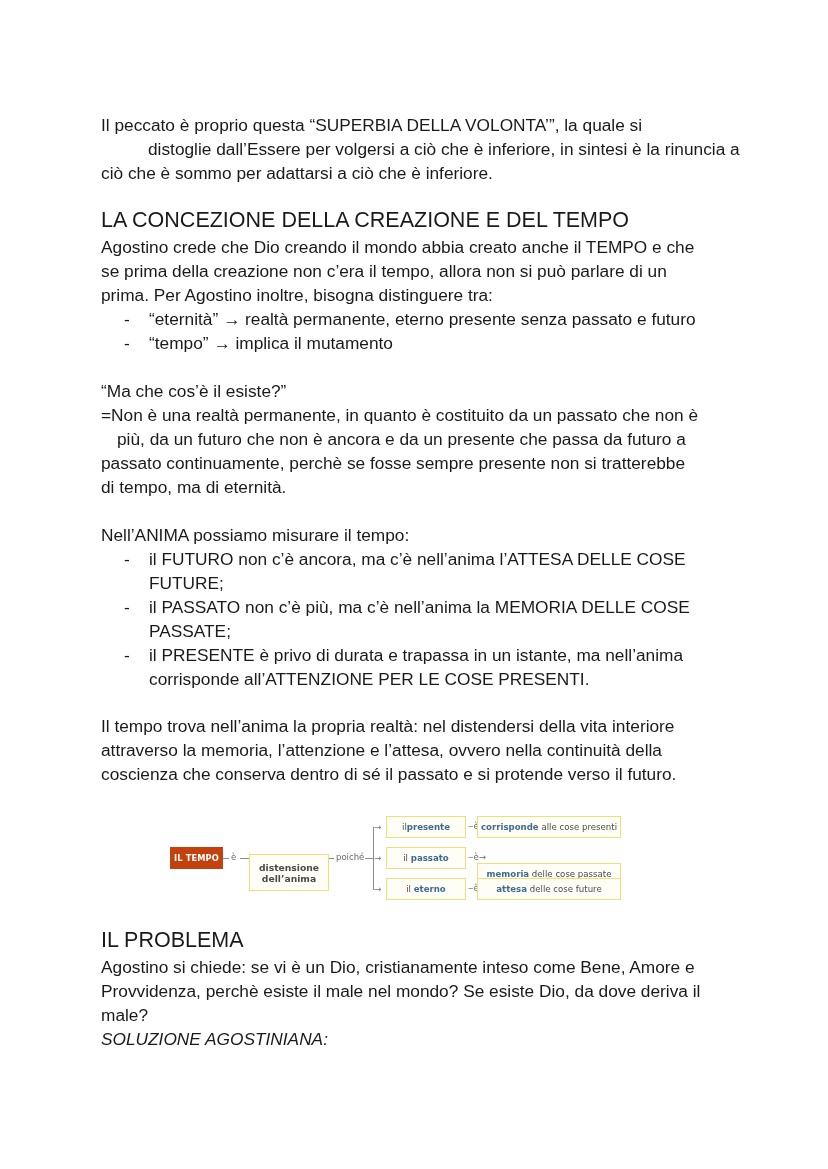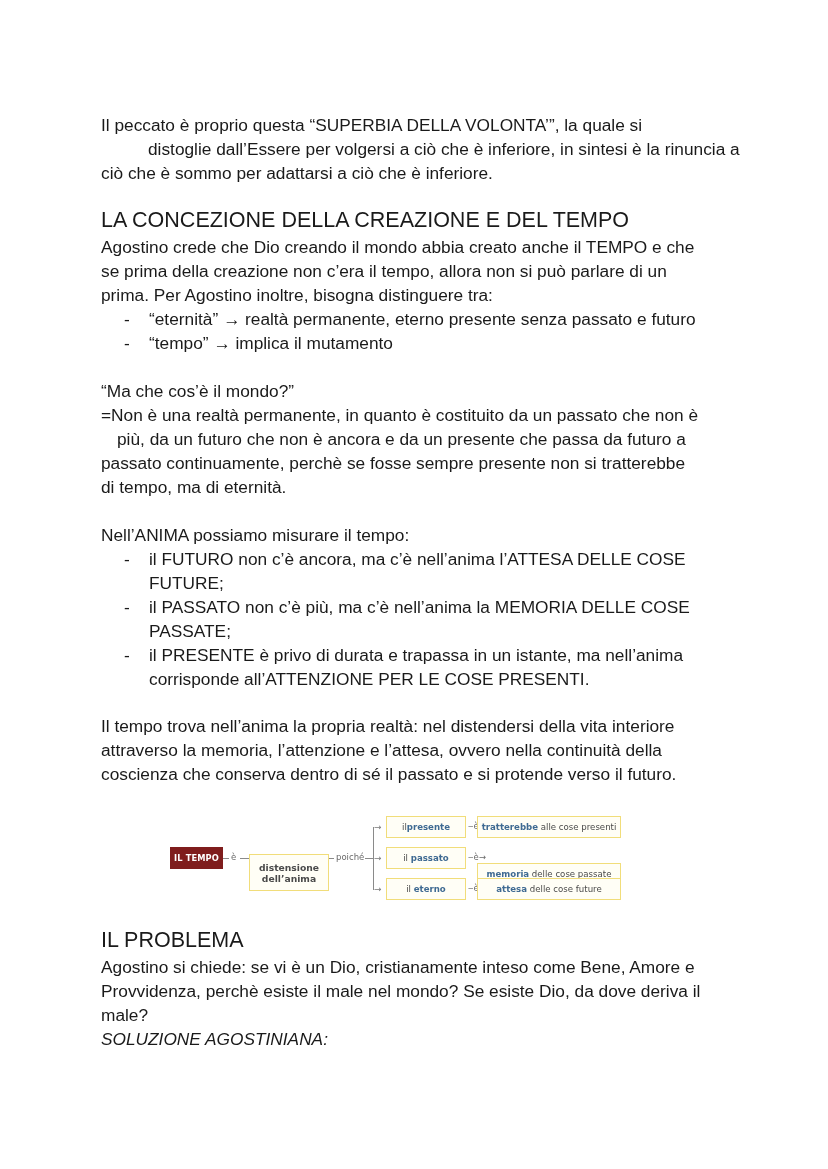--- a/index.html
+++ b/index.html
@@ -11,21 +11,21 @@
   .li { position: absolute; left: 101px; width: 640px; font-size: 17.3px; line-height: 24px; }
   .li .dash { position: absolute; left: 23px; top: 0; }
   .li .txt { position: absolute; left: 48px; width: 600px; }
   .italic { font-style: italic; }
 
   
   .diag { position: absolute; left: 165px; top: 798px; width: 460px; height: 96px; font-family: "DejaVu Sans", sans-serif; }
   .box { position: absolute; box-sizing: border-box; border: 1.5px solid #f1dd7a; background: #fffef6;
          display: flex; align-items: center; justify-content: center; text-align: center;
          font-size: 8.6px; color: #4a4a4a; line-height: 10px; }
-  .tempo { background: #7f1d1d; border: none; color: #ffffff; font-weight: bold; font-size: 8.3px; letter-spacing: 0.1px; }
+  .tempo { background: #c2410c; border: none; color: #ffffff; font-weight: bold; font-size: 8.3px; letter-spacing: 0.1px; }
   .dl { font-weight: bold; color: #4a4a4a; font-size: 9.2px; line-height: 11px; margin-top: 14px; }
   .em { font-weight: bold; color: #3f6a92; }
   .conn { position: absolute; font-size: 8.5px; color: #6a6a6a; }
   .line { position: absolute; background: #8a8a8a; }
   .arrow { position: absolute; font-size: 9px; color: #7a7a7a; line-height: 10px; }
 </style>
 </head>
 <body>
 
 <div class="page">
@@ -48,21 +48,21 @@
     <div class="li" style="top:295px;">
       <span class="dash">-</span>
       <span class="txt">“eternità” → realtà permanente, eterno presente senza passato e futuro</span>
     </div>
     <div class="li" style="top:319px;">
       <span class="dash">-</span>
       <span class="txt">“tempo” → implica il mutamento</span>
     </div>
   </div>
 
-  <p class="p" style="top:367px;">“Ma che cos’è il mondo?”</p>
+  <p class="p" style="top:367px;">“Ma che cos’è il esiste?”</p>
   <div>
     <p class="p" style="top:391px;">=Non è una realtà permanente, in quanto è costituito da un passato che non è</p>
     <p class="p" style="top:415px;margin-left:16px;">più, da un futuro che non è ancora e da un presente che passa da futuro a</p>
     <p class="p" style="top:439px;">passato continuamente, perchè se fosse sempre presente non si tratterebbe</p>
     <p class="p" style="top:463px;">di tempo, ma di eternità.</p>
   </div>
 
   <p class="p" style="top:511px;">Nell’ANIMA possiamo misurare il tempo:</p>
   <div>
     <div class="li" style="top:535px;">
@@ -112,21 +112,21 @@
     <span class="arrow" style="left:209px; top:12px;">→</span>
     <span class="arrow" style="left:209px; top:43px;">→</span>
     <span class="arrow" style="left:209px; top:74px;">→</span>
 
     <div class="box" style="left:221px; top:6px; width:80px; height:22px;">
       <span>il </span>
         <span class="em">presente</span>
     </div>
     <span class="conn" style="left:303px; top:11px;">‒<span>è</span>→</span>
     <div class="box" style="left:312px; top:6px; width:144px; height:22px; left:312px;">
-      <span class="em">tratterebbe</span>
+      <span class="em">corrisponde</span>
         <span style="white-space:pre"> alle cose presenti</span>
     </div>
 
     <div class="box" style="left:221px; top:37px; width:80px; height:22px;">
       <span style="white-space:pre">il </span>
         <span class="em">passato</span>
     </div>
     <span class="conn" style="left:303px; top:42px;">‒<span>è</span>→</span>
     <div class="box" style="left:312px; top:37px; width:144px; height:22px;margin-top:16px;">
       <span class="em">memoria</span>

